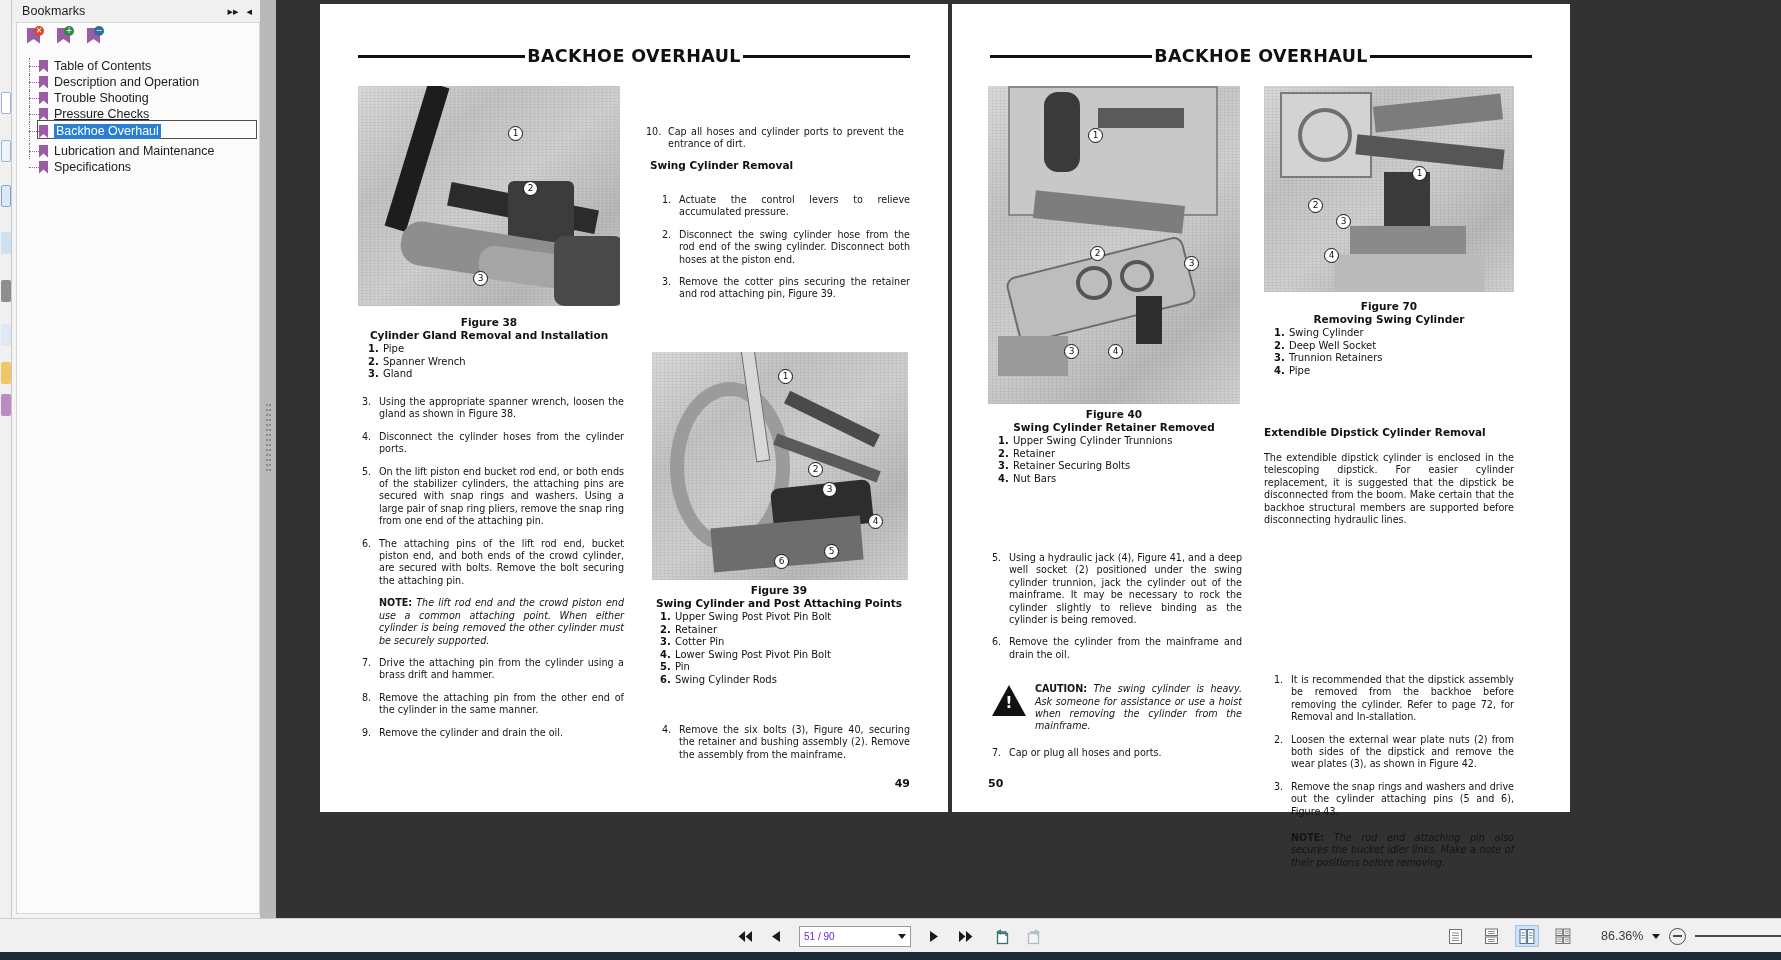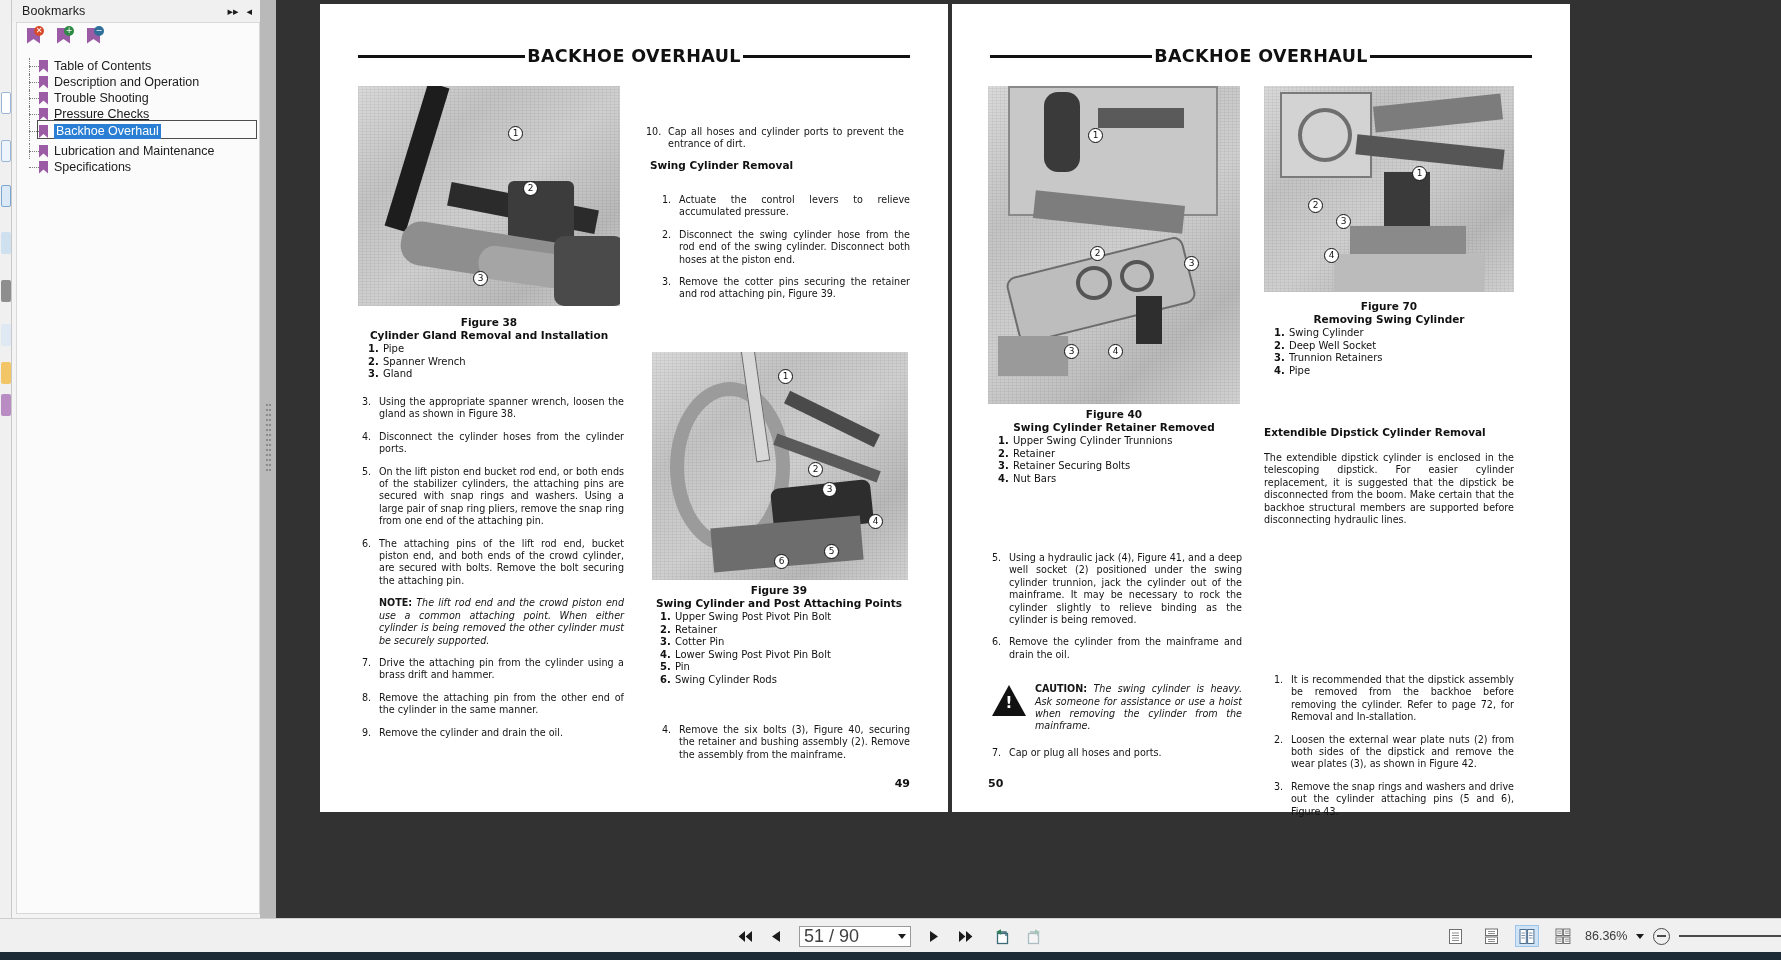--- a/index.html
+++ b/index.html
@@ -216,39 +216,39 @@
   .navbtn {
     display: flex; align-items: center; justify-content: center;
     width: 20px; height: 22px; color: #1b1b1b;
   }
   .navbtn svg { display: block; }
   .pagebox {
     display: flex; align-items: center; width: 112px; height: 21px;
     background: #fff; border: 1px solid #9a9a9a; padding: 0 4px;
     margin: 0 2px;
   }
-  .pagebox .val { font-size: 18px; color: #404040; }
+  .pagebox .val { font-size: 10px; color: #6d28d9; }
   .pagebox .caret { margin-left: auto; width: 0; height: 0;
     border-left: 4px solid transparent; border-right: 4px solid transparent;
     border-top: 5px solid #1b1b1b; }
 
   .viewmode-group {
     position: absolute; right: 206px; top: 0; height: 34px;
     display: flex; align-items: center; gap: 12px;
   }
   .vm {
     width: 24px; height: 22px; display: flex; align-items: center; justify-content: center;
   }
   .vm.active { background: #cfe3f7; border: 1px solid #9dc4e8; }
 
   .zoom-group {
     position: absolute; right: 0; top: 0; height: 34px; width: 200px;
     display: flex; align-items: center; gap: 9px;
   }
-  .zoom-val { font-size: 12.5px; color: #3b3b3b; margin-left: 4px; }
+  .zoom-val { font-size: 12.5px; color: #3b3b3b; margin-left: 20px; }
   .zoom-caret { width: 0; height: 0;
     border-left: 4px solid transparent; border-right: 4px solid transparent;
     border-top: 5px solid #1b1b1b; }
   .zoom-circ {
     width: 17px; height: 17px; border-radius: 50%; border: 1.4px solid #4a4a4a;
     position: relative;
   }
   .zoom-circ::after {
     content:""; position:absolute; left: 3px; top: 6.6px; width: 9px; height: 1.6px; background: #4a4a4a;
   }
@@ -657,20 +657,24 @@
             <span class="t">It is recommended that the dipstick assembly be removed from the backhoe before removing the cylinder. Refer to page 72, for Removal and In-stallation.</span>
           </div>
           <div class="numitem">
             <span class="n">2.</span>
             <span class="t">Loosen the external wear plate nuts (2) from both sides of the dipstick and remove the wear plates (3), as shown in Figure 42.</span>
           </div>
           <div class="numitem">
             <span class="n">3.</span>
             <span class="t">Remove the snap rings and washers and drive out the cylinder attaching pins (5 and 6), Figure 43.</span>
           </div>
+          <div class="numitem" style="margin-top:14px">
+            <span class="n"></span>
+            <span class="t note"><b>NOTE:</b><span> The rod end attaching pin also secures the bucket idler links. Make a note of their positions before removing.</span></span>
+          </div>
         </div>
 
         <div class="folio" style="left:36px; bottom:22px;">50</div>
       </div>
     </div>
   </div>
 
   <div class="botbar">
 
     <div class="nav-group">

